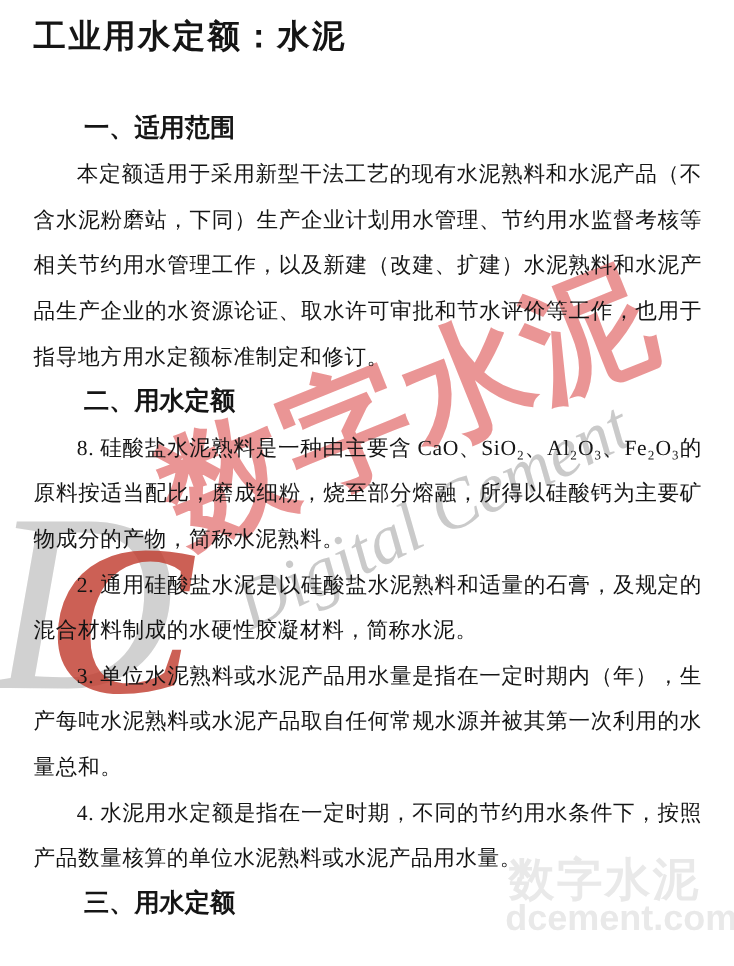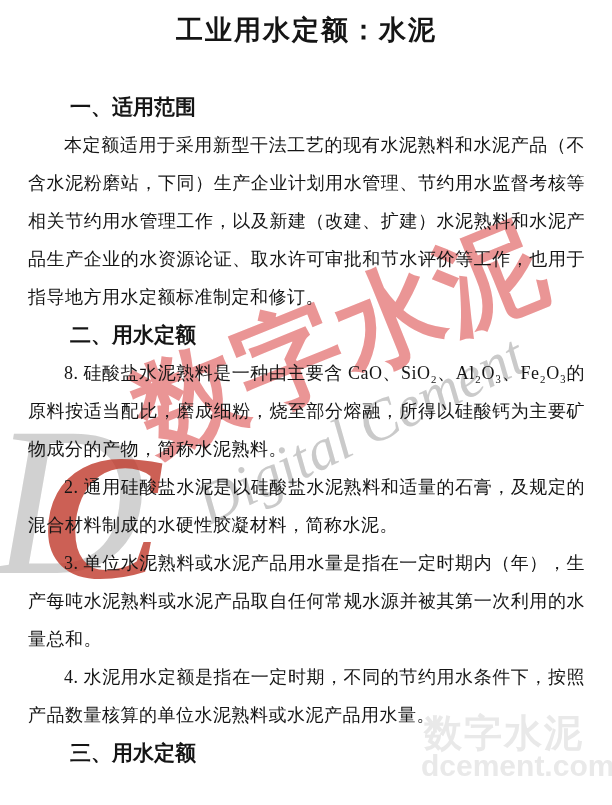--- a/index.html
+++ b/index.html
@@ -77,21 +77,20 @@
     inset: 0;
     z-index: 2;
     padding: 6px 27px 0 28px;
     color: #151515;
   }
   .doc-title {
     margin: 6px 0 40px 0;
     font-size: 27px;
     line-height: 36px;
     font-weight: bold;
-    text-align: center;
     letter-spacing: 2px;
     font-family: "Liberation Sans", "DejaVu Sans", sans-serif;
   }
   .heading {
     font-size: 21px;
     line-height: 38px;
     font-weight: bold;
     text-indent: 2em;
     font-family: "Liberation Sans", "DejaVu Sans", sans-serif;
   }

